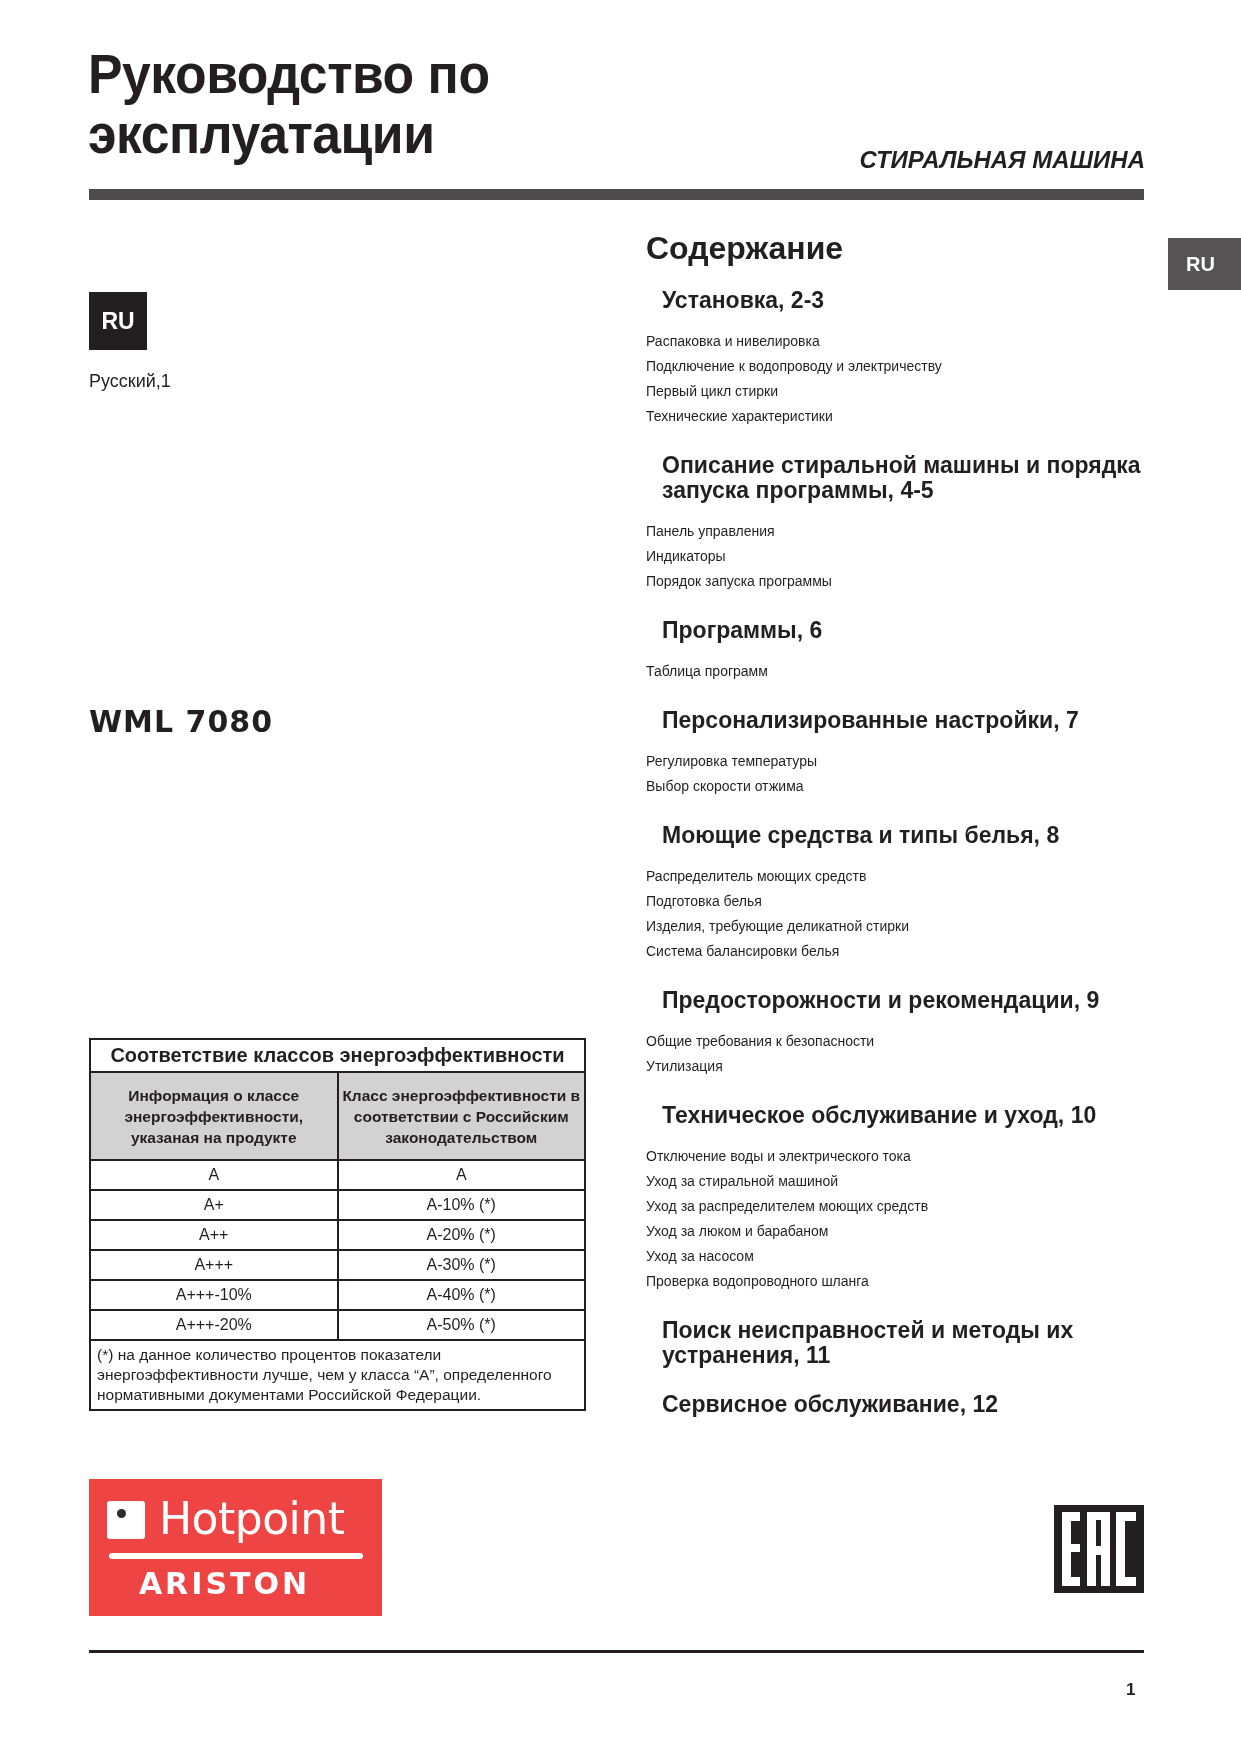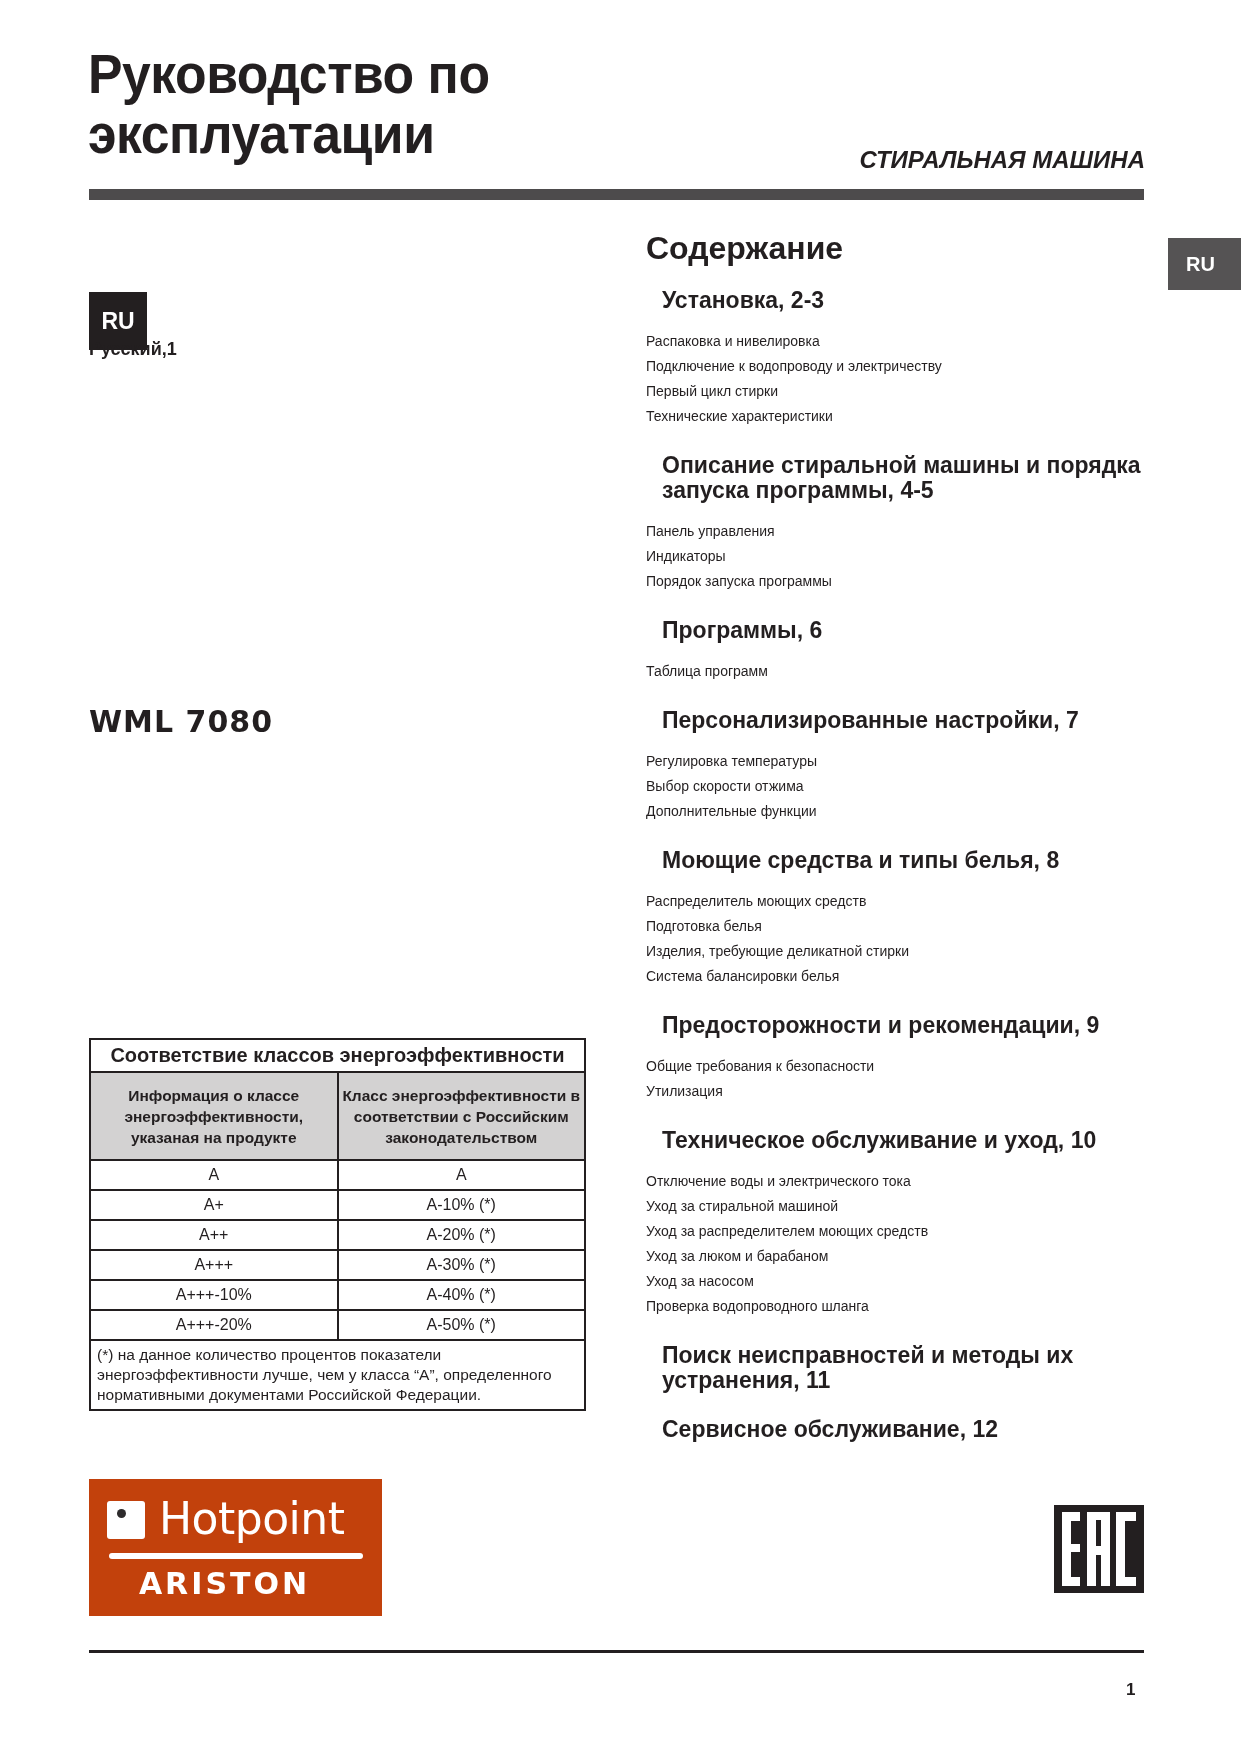--- a/index.html
+++ b/index.html
@@ -27,21 +27,21 @@
       color: #ffffff; font-size: 20px; font-weight: bold;
       display: flex; align-items: center; justify-content: center;
       padding-right: 8px; box-sizing: border-box;
     }
 
     
     .lang-badge {
       left: 89px; top: 292px; width: 58px; height: 58px; background: #231f20; color: #fff;
       font-size: 23px; font-weight: bold; display: flex; align-items: center; justify-content: center;
     }
-    .lang-label { left: 89px; top: 339px; font-size: 18px; font-weight: bold; }
+    .lang-label { left: 89px; top: 371px; font-size: 18px; font-weight: normal; }
     .model-name {
       left: 89px; top: 704px; font-size: 30px; font-weight: bold; letter-spacing: 1px;
       font-family: "DejaVu Sans", sans-serif;
     }
 
     
     .toc { left: 646px; top: 232px; width: 520px; }
     .toc-title { font-size: 32px; font-weight: bold; margin: 0 0 24px 0; line-height: 32px; }
     .toc-section { margin-bottom: 24px; }
     .toc-heading { font-size: 23px; font-weight: bold; line-height: 25px; margin: 16px; }
@@ -53,21 +53,21 @@
       font-size: 16px; color: #231f20; table-layout: fixed;
     }
     .energy-table td, .energy-table th { border: 2px solid #231f20; text-align: center; padding: 0; }
     .energy-table .tt { font-size: 20px; font-weight: bold; height: 31px; }
     .energy-table th.hd { background: #d3d2d2; font-weight: bold; font-size: 15.5px; line-height: 21px; height: 86px; }
     .energy-table td.cell { height: 28px; font-size: 16px; }
     .energy-table td.note { text-align: left; font-size: 15.5px; line-height: 20px; padding: 4px 6px 4px 6px; }
 
     
     .brand-logo {
-      left: 89px; top: 1479px; width: 293px; height: 137px; background: #c2410c; color: #fff;
+      left: 89px; top: 1479px; width: 293px; height: 137px; background: #ef4444; color: #fff;
     }
     .brand-logo .mark {
       position: absolute; left: 18px; top: 22px; width: 38px; height: 38px; background: #ffffff; border-radius: 3px;
     }
     .brand-logo .mark::after {
       content: ""; position: absolute; left: 10px; top: 8px; width: 9px; height: 9px; border-radius: 50%; background: #2d2b2c;
     }
     .brand-logo .name1 {
       position: absolute; left: 70px; top: 12px; font-size: 44px; font-family: "DejaVu Sans", sans-serif;
       letter-spacing: -0.5px; line-height: 56px;
@@ -120,21 +120,20 @@
         <div class="toc-item">Порядок запуска программы</div>
       </div>
       <div class="toc-section">
         <div class="toc-heading">Программы, 6</div>
         <div class="toc-item">Таблица программ</div>
       </div>
       <div class="toc-section">
         <div class="toc-heading">Персонализированные настройки, 7</div>
         <div class="toc-item">Регулировка температуры</div>
         <div class="toc-item">Выбор скорости отжима</div>
-        <div class="toc-item">Дополнительные функции</div>
       </div>
       <div class="toc-section">
         <div class="toc-heading">Моющие средства и типы белья, 8</div>
         <div class="toc-item">Распределитель моющих средств</div>
         <div class="toc-item">Подготовка белья</div>
         <div class="toc-item">Изделия, требующие деликатной стирки</div>
         <div class="toc-item">Система балансировки белья</div>
       </div>
       <div class="toc-section">
         <div class="toc-heading">Предосторожности и рекомендации, 9</div>

